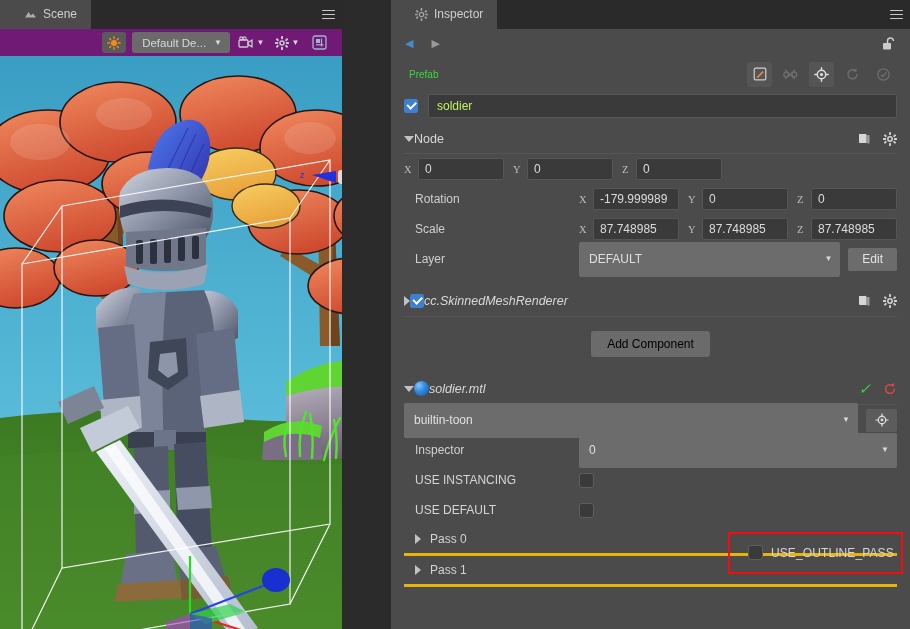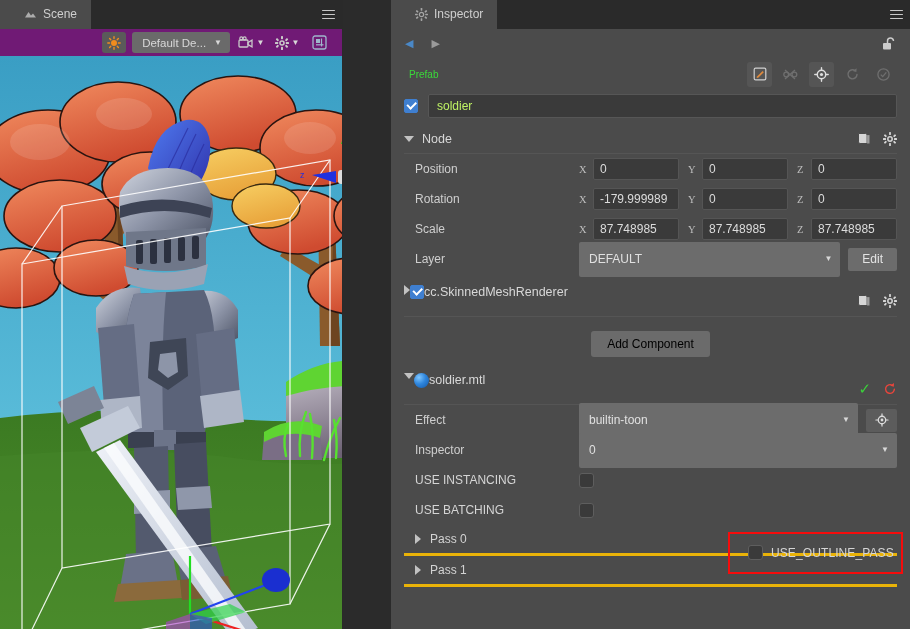--- a/index.html
+++ b/index.html
@@ -92,21 +92,21 @@
   }
   .cb.dark { background: #3a3a3a; border: 1px solid #5e5e5e; border-radius: 3px; width: 15px; height: 15px; flex-basis: 15px; }
   .name-input {
     flex: 1 1 auto; height: 24px; background: #3a3a3a; border: 1px solid #565656;
     border-radius: 2px; color: #bef264; font-size: 12px; padding: 0 8px;
     display: flex; align-items: center;
   }
 
   
   .sec-head {
-    display: flex; align-items: center; gap: 8px; height: 30px;
+    display: flex; align-items: center; gap: 0; height: 30px;
     border-bottom: 1px solid #555; margin-top: 6px; text-align: right;
   }
   .tri { width: 0; height: 0; flex: 0 0 auto; }
   .tri.down { border-left: 5px solid transparent; border-right: 5px solid transparent; border-top: 6px solid #c2c2c2; }
   .tri.right { border-top: 5px solid transparent; border-bottom: 5px solid transparent; border-left: 6px solid #c2c2c2; }
   .sec-title { color: #d8d8d8; font-size: 12.5px; }
   .sec-actions { margin-left: auto; display: flex; align-items: center; gap: 12px; }
 
   
   .prow { display: flex; align-items: center; height: 30px; }
@@ -129,22 +129,23 @@
     height: 23px; background: #6c6c6c; border-radius: 2px; color: #e3e3e3;
     font-size: 12px; padding: 0 14px; display: flex; align-items: center;
     justify-content: center;
   }
   .target-btn {
     width: 31px; height: 23px; background: #5c5c5c; border-radius: 2px;
     display: flex; align-items: center; justify-content: center;
   }
 
   .comp-head {
-    display: flex; gap: 0; height: 32px;
+    display: flex; align-items: center; gap: 0; height: 32px;
     border-bottom: 1px solid #555;
+    font-style: italic;
   }
   .addcomp-wrap { display: flex; justify-content: center; padding: 14px 0 16px; }
   .addcomp {
     background: #6b6b6b; color: #000000; font-size: 12px; height: 26px;
     padding: 0 16px; border-radius: 3px; display: flex; align-items: center;
   }
   .mat-sphere {
     width: 15px; height: 15px; border-radius: 50%;
     background: radial-gradient(circle at 33% 30%, #7fc6ff 0%, #2f86dd 45%, #1257a8 100%);
     flex: 0 0 15px;
@@ -583,21 +584,20 @@
                 <rect x="10.7" y="8.9" width="1.8" height="2.8" rx=".5" transform="rotate(-45 11.6 10.3)"></rect>
                 <rect x="10.7" y="2.3" width="1.8" height="2.8" rx=".5" transform="rotate(45 11.6 3.7)"></rect>
                 <rect x="1.5" y="8.9" width="1.8" height="2.8" rx=".5" transform="rotate(45 2.4 10.3)"></rect>
               </g>
             </svg>
           </span>
         </div>
       </div>
 
       <div class="prow">
-        <span class="plabel">Position</span>
         <div class="vec">
           <span class="axis">X</span>
           <div class="numfield">0</div>
           <span class="axis">Y</span>
           <div class="numfield">0</div>
           <span class="axis">Z</span>
           <div class="numfield">0</div>
         </div>
       </div>
 
@@ -676,21 +676,20 @@
           <span class="refresh-red">
             <svg width="14" height="14" viewBox="0 0 15 15">
               <path d="M12.2 7.6 A4.7 4.7 0 1 1 10.1 3.6" fill="none" stroke="#e8453c" stroke-width="1.5" stroke-linecap="round"></path>
               <polygon points="11.8,1 11.6,5 7.8,3.9" fill="#e8453c"></polygon>
             </svg>
           </span>
         </div>
       </div>
 
       <div class="prow">
-        <span class="plabel">Effect</span>
         <div class="select" style="flex:1 1 auto; margin-right:8px;">
           <span>builtin-toon</span>
           <span class="caret">▼</span>
         </div>
         <div class="target-btn">
           <span>
             <svg width="14" height="14" viewBox="0 0 15 15">
               <circle cx="7.5" cy="7.5" r="4" fill="none" stroke="#dcdcdc" stroke-width="1.4"></circle>
               <circle cx="7.5" cy="7.5" r="1.5" fill="#dcdcdc"></circle>
               <g stroke="#dcdcdc" stroke-width="1.3" stroke-linecap="round">
@@ -710,21 +709,21 @@
           <span>0</span>
           <span class="caret">▼</span>
         </div>
       </div>
 
       <div class="toggle-row">
         <span class="toggle-label">USE INSTANCING</span>
         <span class="cb dark"></span>
       </div>
       <div class="toggle-row">
-        <span class="toggle-label">USE BATCHING</span>
+        <span class="toggle-label">USE DEFAULT</span>
         <span class="cb dark"></span>
       </div>
 
       <div class="pass-row">
         <span class="tri right"></span>
         <span class="pass-label">Pass 0</span>
       </div>
       <div class="pass-row">
         <span class="tri right"></span>
         <span class="pass-label">Pass 1</span>

